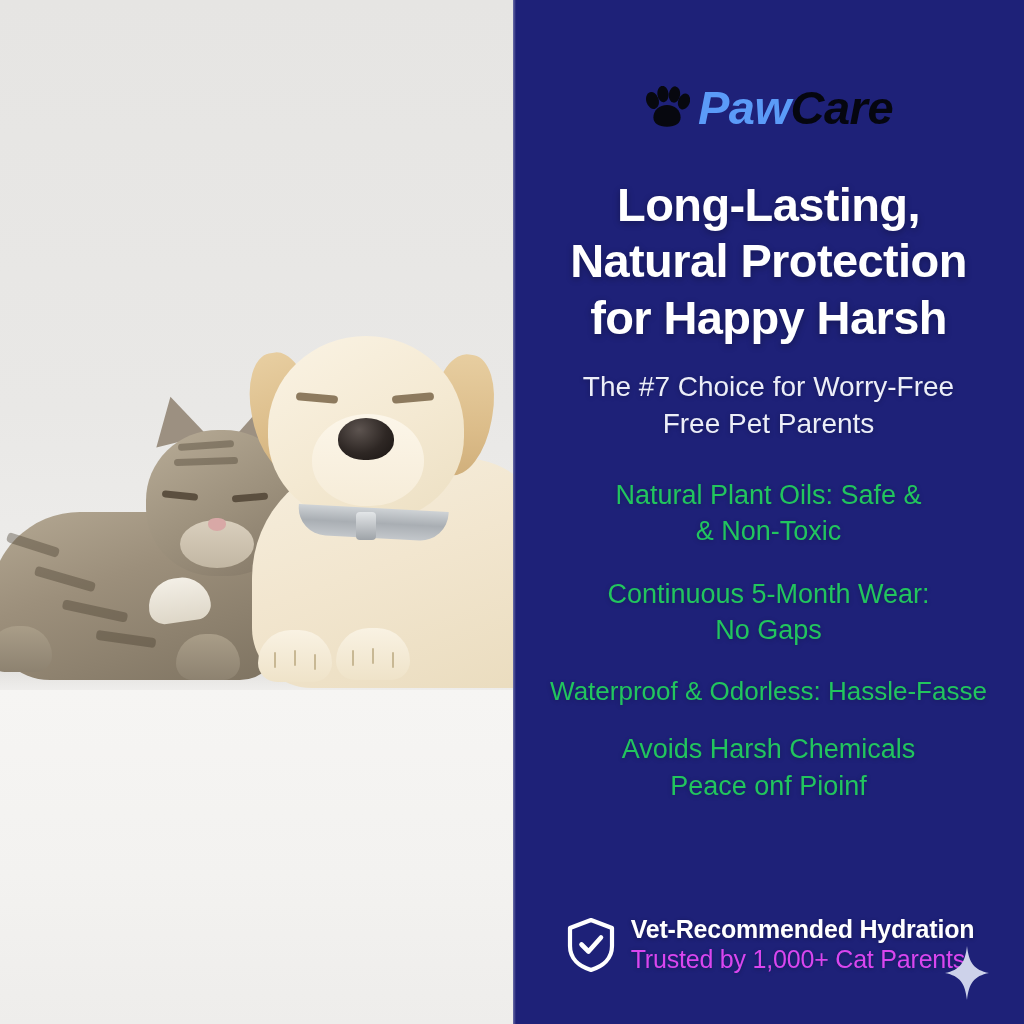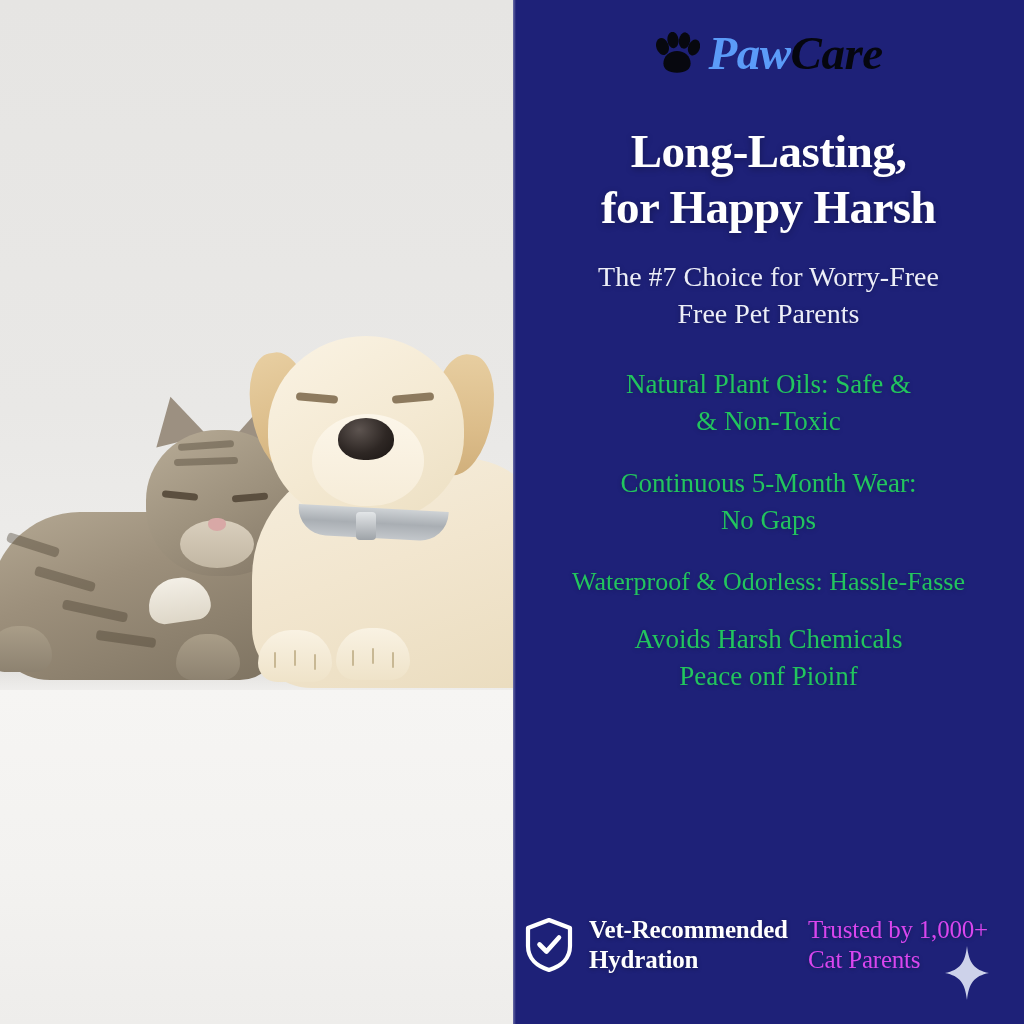--- a/index.html
+++ b/index.html
@@ -130,21 +130,21 @@
     background:linear-gradient(180deg,#a99d88,#8d8270); border-radius:32px 32px 18px 18px;
   }
   .cat-paw.a { left:-12px; top:296px; }
   .cat-paw.b { left:176px; top:304px; }
 
   
   .copy-pane {
     position:relative; flex:1 1 auto; height:1024px;
     background:#1e2178;
     display:flex; flex-direction:column; align-items:center;
-    padding:30px 8px 24px 8px; overflow:hidden;font-family:Liberation Serif, serif;
+    padding:84px 8px 24px 8px; overflow:hidden;
   }
   .pane-edge {
     position:absolute; left:0; top:0; width:3px; height:1024px;
     background:linear-gradient(90deg, rgba(255,255,255,0.35), rgba(30,33,120,0));
   }
 
   
   .logo-row {
     display:flex; align-items:center; justify-content:center;
     gap:8px; margin-bottom:46px;
@@ -179,21 +179,21 @@
   .benefit.wide { font-size:26px; white-space:nowrap; margin-bottom:22px; }
 
   .spacer { flex:1 1 auto; min-height:10px; }
 
   
   .badge-row {
     display:flex; align-items:center; gap:16px;
     margin-bottom:26px; padding-left:4px;
   }
   .shield-icon { width:48px; height:54px; flex:0 0 48px; }
-  .badge-text { display:flex; flex-direction:row; line-height:1.18; }
+  .badge-text { display:flex; flex-direction:column; line-height:1.18; }
   .badge-title {
     color:#ffffff; font-size:25px; font-weight:700; letter-spacing:-0.2px;
     text-shadow:0 1px 4px rgba(0,0,0,0.3);
   }
   .badge-sub {
     color:#d946ef; font-size:25px; font-weight:400; letter-spacing:-0.2px;
     text-shadow:0 1px 4px rgba(0,0,0,0.25);
   }
   .sparkle {
     position:absolute; right:34px; bottom:24px; width:46px; height:54px;
@@ -262,20 +262,21 @@
         <ellipse cx="40" cy="15.5" rx="5.8" ry="8.2" fill="#07080f" transform="rotate(20 40 15.5)"></ellipse>
         <path d="M23 19c7.6 0 13.6 5.4 13.6 12.3 0 6.1-5 9.4-13.6 9.4S9.4 37.4 9.4 31.3C9.4 24.4 15.4 19 23 19z" fill="#07080f"></path>
       </svg>
       <div class="logo-text">
         <span class="logo-paw">Paw</span><span class="logo-care">Care</span>
       </div>
     </div>
 
     <div class="headline">
       <div>Long-Lasting,</div>
+      <div>Natural Protection</div>
       <div>for Happy Harsh</div>
     </div>
 
     <div class="subhead">
       <div>The #7 Choice for Worry-Free</div>
       <div>Free Pet Parents</div>
     </div>
 
     <div class="benefit">
       <div>Natural Plant Oils: Safe &amp;</div>

